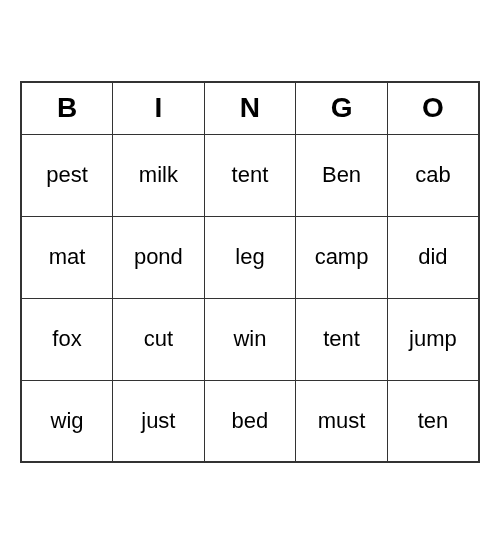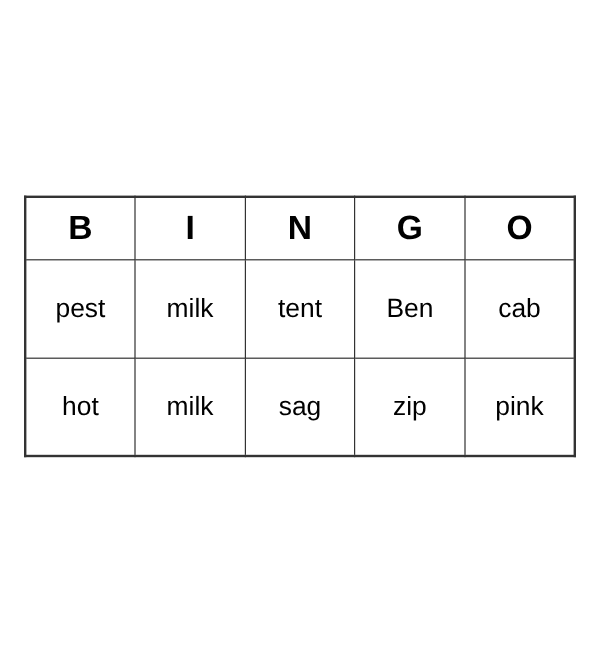--- a/index.html
+++ b/index.html
@@ -62,20 +62,34 @@
   <tbody>
 
   <tr>
         <td>pest</td>
         <td>milk</td>
         <td>tent</td>
         <td>Ben</td>
         <td>cab</td>
       </tr>
       <tr>
-        <td>hot</td>
-        <td>milk</td>
-        <td>sag</td>
-        <td>zip</td>
-        <td>pink</td>
+        <td>mat</td>
+        <td>pond</td>
+        <td>leg</td>
+        <td>camp</td>
+        <td>did</td>
+      </tr>
+      <tr>
+        <td>fox</td>
+        <td>cut</td>
+        <td>win</td>
+        <td>tent</td>
+        <td>jump</td>
+      </tr>
+      <tr>
+        <td>wig</td>
+        <td>just</td>
+        <td>bed</td>
+        <td>must</td>
+        <td>ten</td>
       </tr>
     </tbody>
 </table>
 
 </body></html>

